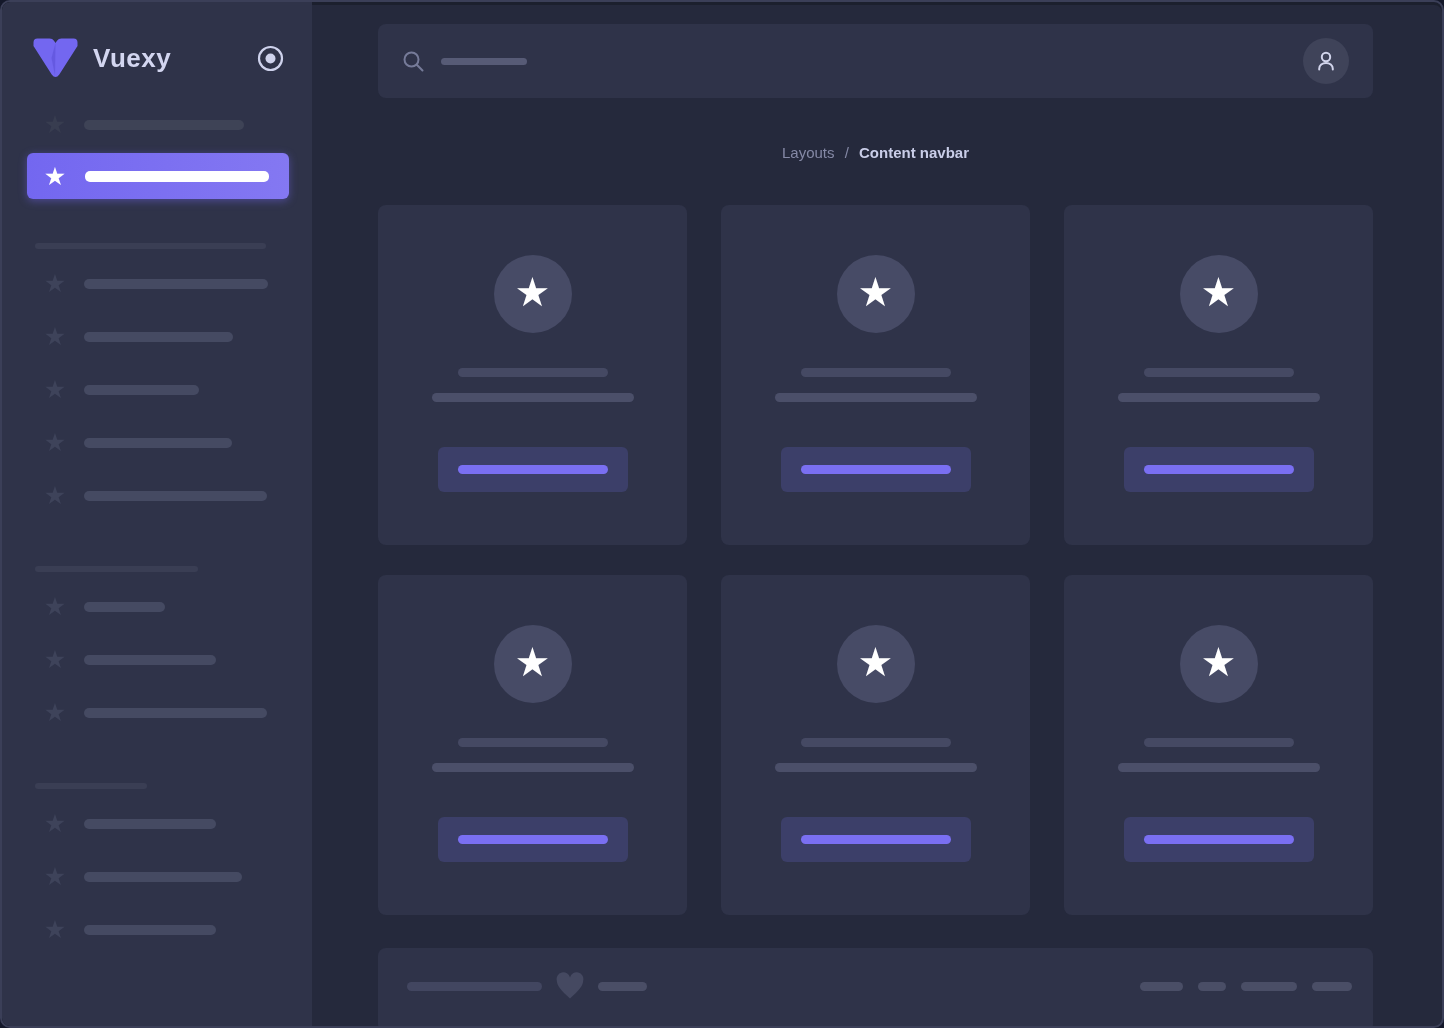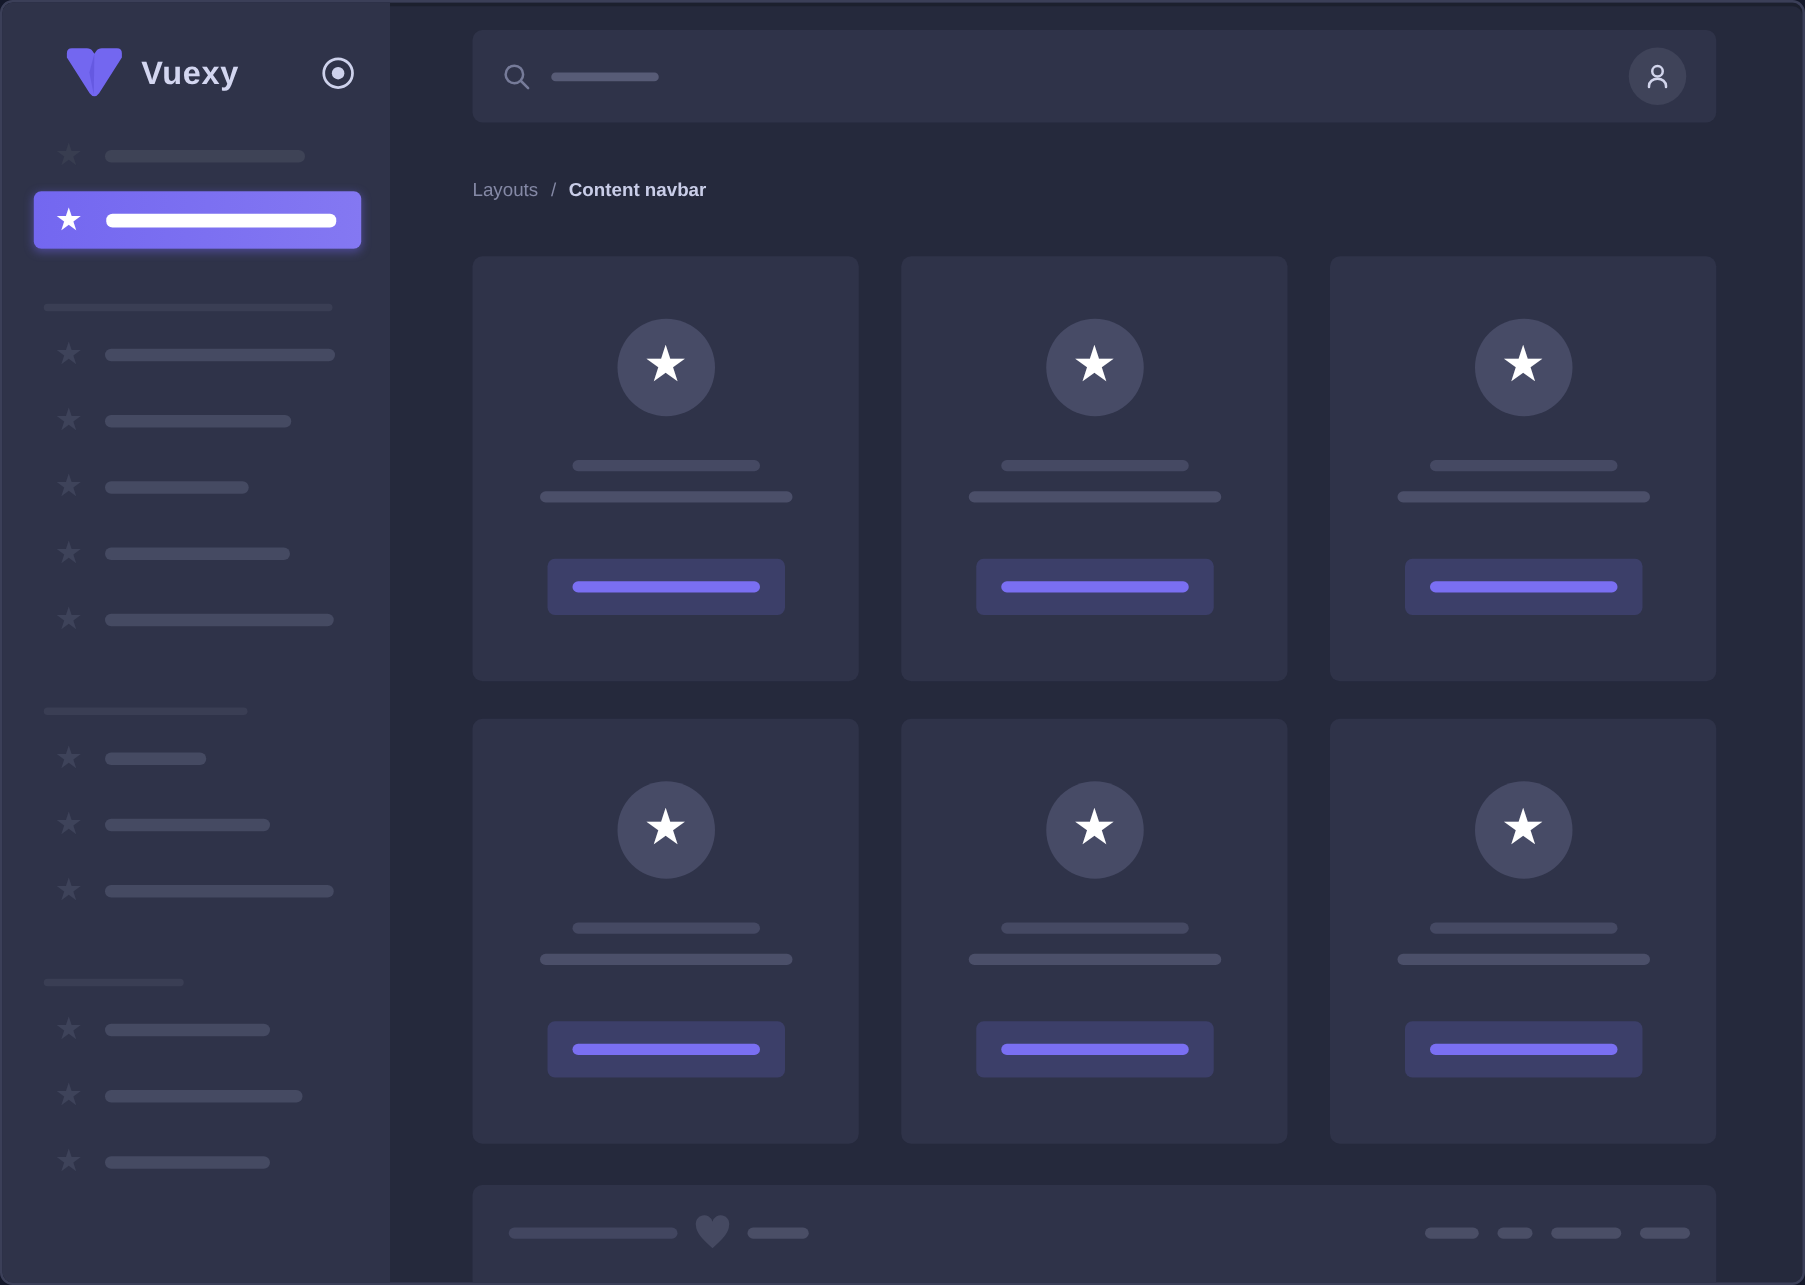--- a/index.html
+++ b/index.html
@@ -7,21 +7,21 @@
   *{box-sizing:border-box;}
   .screen{
     position:relative;width:1444px;height:1028px;overflow:hidden;
     background:var(--body-bg,#25293C);
     border:2px solid var(--frame-border,#3B3F58);border-radius:10px;
     box-shadow:inset 0 3px 0 rgba(0,0,0,.22), inset 3px 0 0 rgba(0,0,0,.22);
     font-family:"Liberation Sans","DejaVu Sans",sans-serif;
   }
   
   .sidebar{position:absolute;top:0;left:0;bottom:0;width:310px;background:var(--panel-bg,#2F3349);border-radius:8px 0 0 8px;}
-  .brand{display:flex;align-items:center;padding:34px 28px 0 30px;height:78px;margin-left:20px;}
+  .brand{display:flex;align-items:center;padding:34px 28px 0 30px;height:78px;}
   .brand-name{margin-left:14px;font-size:26px;font-weight:700;letter-spacing:.5px;color:var(--text-bright,#D3D6F0);}
   .pin{margin-left:auto;display:flex;align-items:center;cursor:pointer;}
   .side-nav{padding-top:18px;}
   .row-item{height:53px;display:flex;align-items:center;padding:0 23px 0 40px;cursor:pointer;}
   .row-item .star{width:26px;font-size:25px;line-height:1;text-align:center;color:var(--star-dim,#3E435A);}
   .row-item .ph-bar{margin-left:16px;height:10px;border-radius:5px;background:var(--placeholder,#454A62);}
   .row-item.dim .star{color:#383D50;}
   .row-item.dim .ph-bar{background:#3E4356;}
   .row-item.active{height:46px;margin:2px 23px 0 25px;padding:0 15px;border-radius:6px;
     background:linear-gradient(93deg,var(--accent,#7367F0) 0%,#8478F2 100%);
@@ -29,21 +29,21 @@
   .row-item.active .star{color:#fff;}
   .row-item.active .ph-bar{background:#fff;height:11px;margin-left:17px;}
   .row-section{margin:44px 0 8px;padding-left:33px;}
   .row-section .ph-bar{display:block;height:6px;border-radius:3px;background:var(--placeholder-dim,#3A3E54);}
   
   .main{position:absolute;left:310px;right:0;top:0;bottom:0;padding:22px 69px 0 66px;}
   .navbar{height:74px;border-radius:8px;background:var(--panel-bg,#2F3349);display:flex;align-items:center;padding:0 24px;}
   .search{display:flex;align-items:center;cursor:text;}
   .search .ph-bar{margin-left:16px;height:7px;border-radius:3.5px;background:#575B76;}
   .avatar{margin-left:auto;width:46px;height:46px;border-radius:50%;background:var(--avatar-bg,#3F4359);display:flex;align-items:center;justify-content:center;cursor:pointer;}
-  .breadcrumb{margin-top:46px;font-size:15px;color:var(--breadcrumb-muted,#8589A6);}
+  .breadcrumb{margin-top:46px;font-size:15px;color:var(--breadcrumb-muted,#8589A6);text-align:center;}
   .breadcrumb .bc-link{cursor:pointer;}
   .breadcrumb .bc-sep{margin:0 6px;}
   .breadcrumb .bc-current{color:var(--breadcrumb-current,#C9CDE8);font-weight:700;}
   .grid{margin-top:44px;display:grid;grid-template-columns:repeat(3,1fr);gap:30px 34px;}
   .card{height:340px;border-radius:8px;background:var(--panel-bg,#2F3349);position:relative;}
   .card .badge{position:absolute;top:50px;left:50%;transform:translateX(-50%);width:78px;height:78px;border-radius:50%;
     background:var(--circle-bg,#474B66);display:flex;align-items:center;justify-content:center;}
   .card .badge .star{color:#fff;font-size:40px;line-height:1;padding-bottom:4px;}
   .card .ph-line{position:absolute;left:50%;transform:translateX(-50%);height:9px;border-radius:4.5px;}
   .card .line1{top:163px;background:#454963;}

